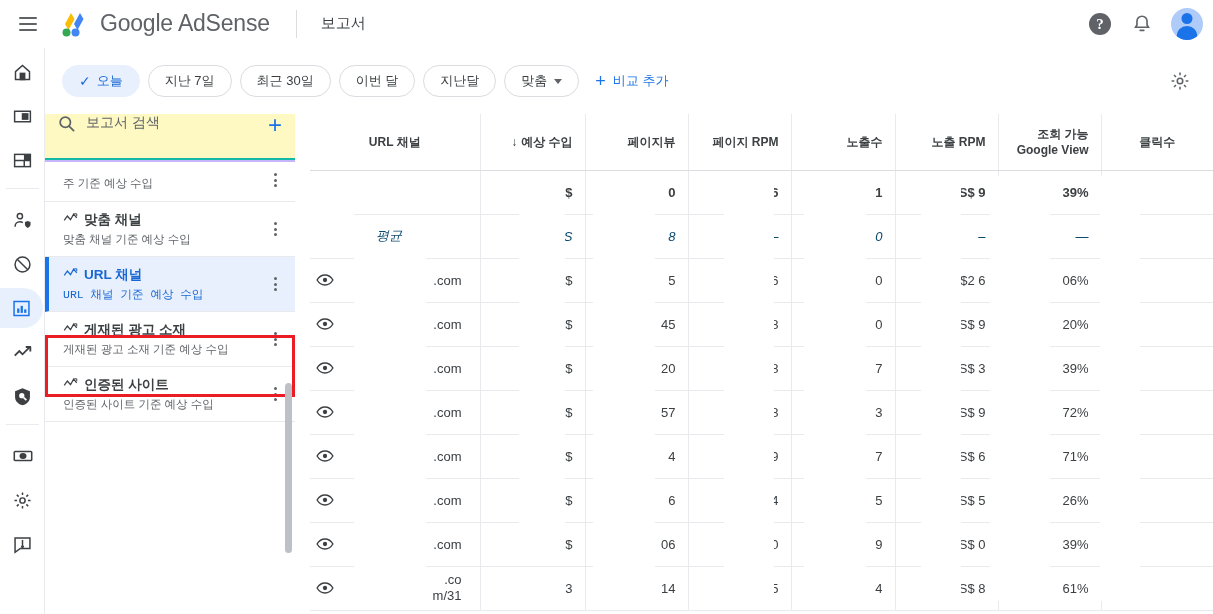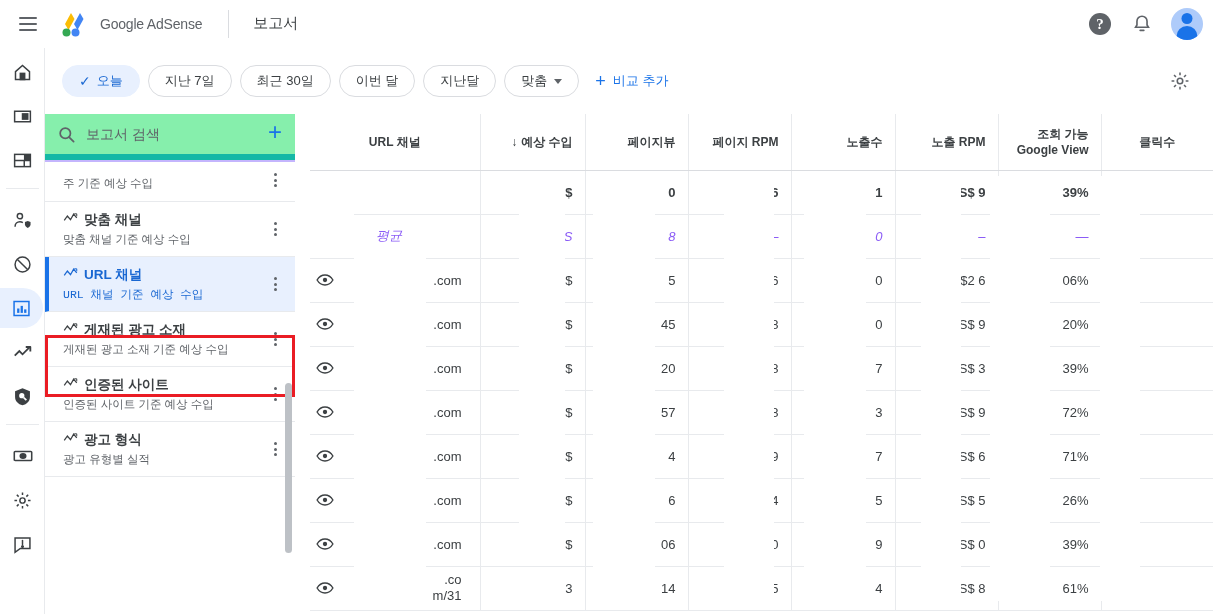--- a/index.html
+++ b/index.html
@@ -19,21 +19,21 @@
   }
   .hamburger {
     width: 48px; height: 48px; margin-left: 4px;
     display: flex; flex-direction: column; justify-content: center; align-items: center;
     gap: 4px; cursor: pointer;
   }
   .hamburger i { display:block; width: 18px; height: 2px; background: #5f6368; border-radius:1px; }
 
   .brand { display: flex; align-items: center; margin-left: 8px; gap: 10px; }
   .brand-logo { position: relative; width: 30px; height: 26px; }
-  .brand-name { font-size: 14px; color: #5f6368; letter-spacing: -0.2px; white-space: nowrap; }
+  .brand-name { font-size: 23px; color: #5f6368; letter-spacing: -0.2px; white-space: nowrap; }
 
   .topbar-divider {
     width: 1px; height: 28px; background: #dadce0; margin: 0 24px 0 26px;
   }
   .page-title-top { font-size: 15px; color: #3c4043; }
 
   .topbar-right {
     position: absolute; right: 10px; top: 0; height: 48px;
     display: flex; align-items: center; gap: 16px;
   }
@@ -100,22 +100,22 @@
   .add-compare .plus { font-size: 18px; margin-right: 7px; line-height: 1; }
   .gear-right { position: absolute; right: 22px; top: 22px; cursor: pointer; }
 
   
   .sidebar {
     position: absolute; top: 114px; left: 45px; width: 250px; height: 500px;
     background: #fff; border-right: 1px solid #e0e0e0;
   }
   .search-row {
     position: absolute; top: 0; left: 0; width: 250px; height: 46px;
-    display: flex; align-items: center; padding: 0 12px;
-    border-bottom: 6px solid #14b8a6; background: #86efac;
+    display: flex; align-items: flex-start; padding: 0 12px;
+    border-bottom: 2px solid #14b8a6; background: #fef9c3;
   }
   .search-icon-wrap { width: 24px; display:flex; align-items:center; justify-content:center; }
   .search-input {
     flex: 1; border: none; outline: none; font-size: 14px; color: #3c4043;
     margin-left: 10px; font-family: "Liberation Sans", sans-serif; background: transparent;
   }
   .search-input::placeholder { color: #5f6368; }
   .plus-btn {
     width: 26px; height: 26px; color: #1a73e8; font-size: 24px; line-height: 22px;
     text-align: center; cursor: pointer; font-weight: 300;
@@ -172,21 +172,21 @@
   .sort-arrow { font-size: 12px; margin-right: 4px; color: #3c4043; }
 
   tbody td {
     height: 44px; font-size: 13px; color: #3c4043; text-align: right;
     padding: 0 12px; border-bottom: 1px solid #e8eaed;
     border-right: 1px solid #e8eaed; vertical-align: middle; white-space: nowrap;
     overflow: hidden;
   }
   tbody td:last-child { border-right: none; }
   tbody tr.total td { font-weight: bold; }
-  tbody tr.avg td { font-style: italic; color: #8b5cf6; }
+  tbody tr.avg td { font-style: italic; color: #0c4a6e; }
   td.c-name { text-align: right; padding-left: 0; position: relative; }
   .name-cell { display: flex; align-items: center; justify-content: space-between; }
   .eye-wrap { width: 30px; display: flex; align-items: center; justify-content: center; flex: 0 0 30px;}
   .name-text { flex: 1; text-align: right; padding-right: 6px; overflow: hidden; }
   .total .name-text { text-align: left; padding-left: 6px; font-weight: bold; }
   .avg .name-text { text-align: left; padding-left: 36px; }
   .name-text.twoline { line-height: 1.25; white-space: normal; }
 
   
   .redact {
@@ -430,37 +430,20 @@
         <span>인증된 사이트</span>
       </div>
       <div class="ri-sub">인증된 사이트 기준 예상 수입</div>
       <div class="kebab">
           <i></i>
           <i></i>
           <i></i>
         </div>
     </div>
 
-    <div class="report-item">
-      <div class="ri-title">
-        <span>
-          <svg width="15" height="13" viewBox="0 0 24 20" fill="none" stroke="#3c4043" stroke-width="2">
-            <path d="M2 13 L7 6 L12 12 L17 3 L22 9"></path>
-              <path d="M18 2.5h4v4" stroke-width="1.6"></path>
-          </svg>
-        </span>
-        <span>광고 형식</span>
-      </div>
-      <div class="ri-sub">광고 유형별 실적</div>
-      <div class="kebab">
-          <i></i>
-          <i></i>
-          <i></i>
-        </div>
-    </div>
 
   </div>
 
   <div class="highlight-box"></div>
   <div class="sb-scrollbar"></div>
 </div>
 
 <div class="table-wrap">
   <table>
     <colgroup>

